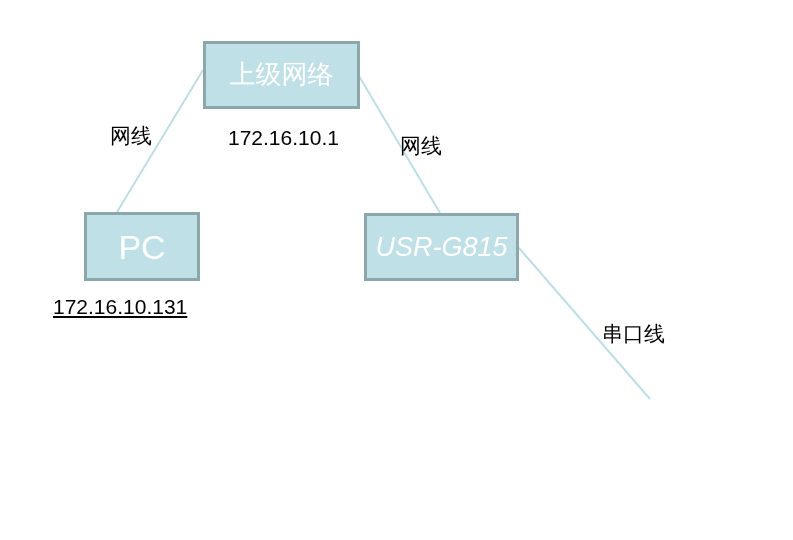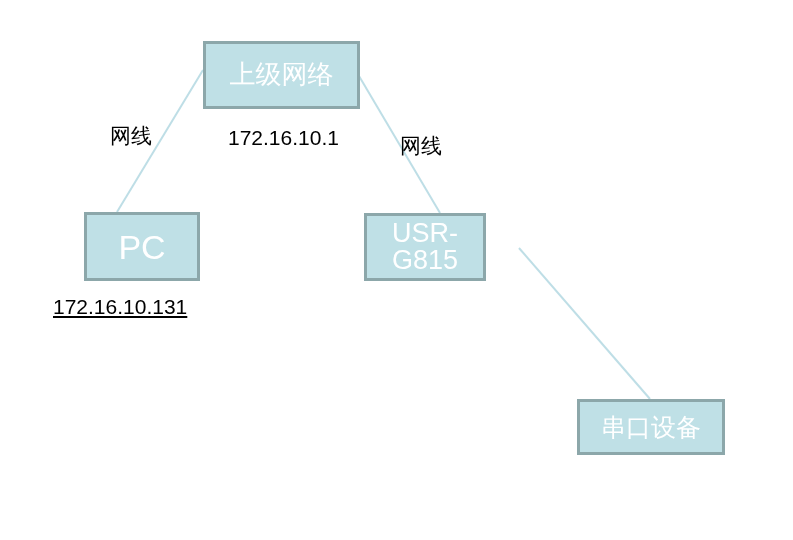--- a/index.html
+++ b/index.html
@@ -44,21 +44,21 @@
   }
   .node.cjk {
     font-family: "Liberation Serif", serif;
     font-size: 26px;
   }
   .node.latin {
     font-family: "Liberation Sans", sans-serif;
   }
   #node-upper-network { left: 203px; top: 41px;  width: 157px; height: 68px; }
   #node-pc            { left: 52px;  top: 212px; width: 116px; height: 69px; font-size: 34px; margin-left: 32px; }
-  #node-usr-g815      { left: 364px; top: 213px; width: 122px; height: 68px; font-size: 27px; }
+  #node-usr-g815      { left: 364px; top: 213px; width: 155px; height: 68px; font-size: 27px; font-style: italic; }
   #node-serial-device { left: 577px; top: 399px; width: 148px; height: 56px; font-size: 25px; }
 
   .ip-label {
     position: absolute;
     color: var(--label-text);
     font-family: "Liberation Sans", sans-serif;
     font-size: 21px;
     white-space: nowrap;
   }
   #ip-upper { left: 228px; top: 126px; }
@@ -97,27 +97,25 @@
   </div>
 
   <div class="node latin" id="node-pc">
     <span>PC</span>
   </div>
 
   <div class="node latin" id="node-usr-g815">
     <span>USR-G815</span>
   </div>
 
-  <div class="node cjk" id="node-serial-device">
-    <span>串口设备</span>
-  </div>
 
   <div class="ip-label" id="ip-upper">172.16.10.1</div>
 
   <div class="ip-label" id="ip-pc">172.16.10.131</div>
 
 
   <div class="edge-label" id="edge-label-left">网线</div>
 
   <div class="edge-label" id="edge-label-right">网线</div>
 
+  <div class="edge-label" id="edge-label-serial">串口线</div>
 
 </div>
 
 </body></html>

